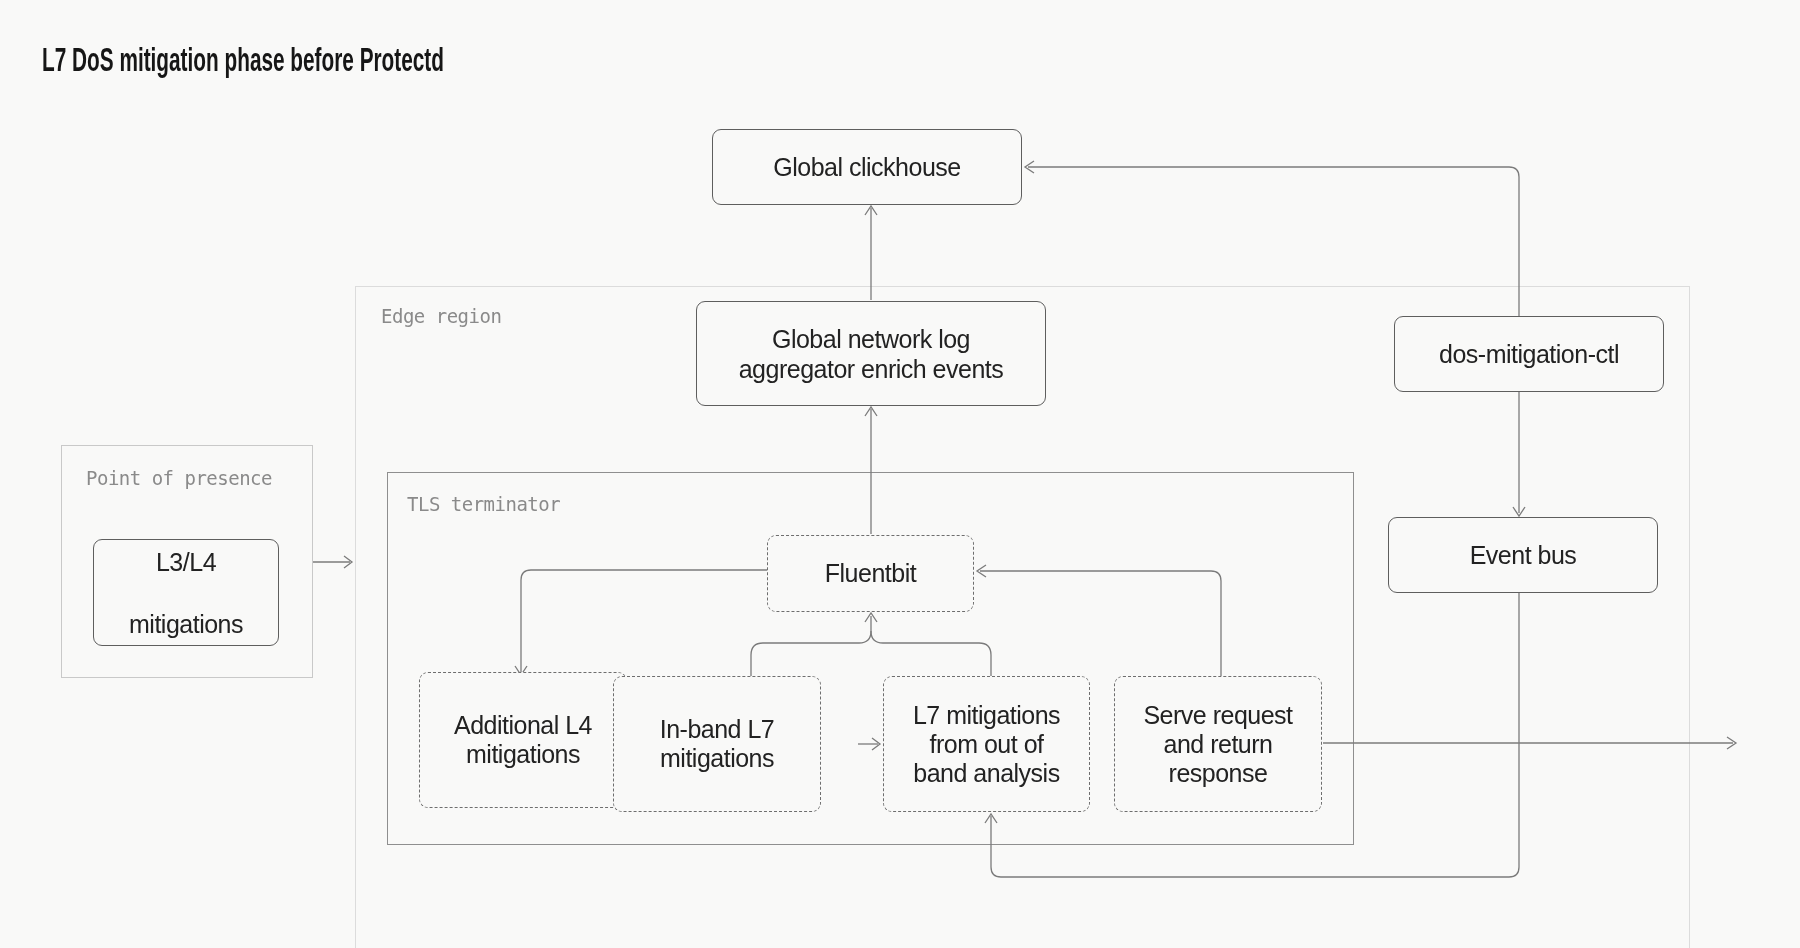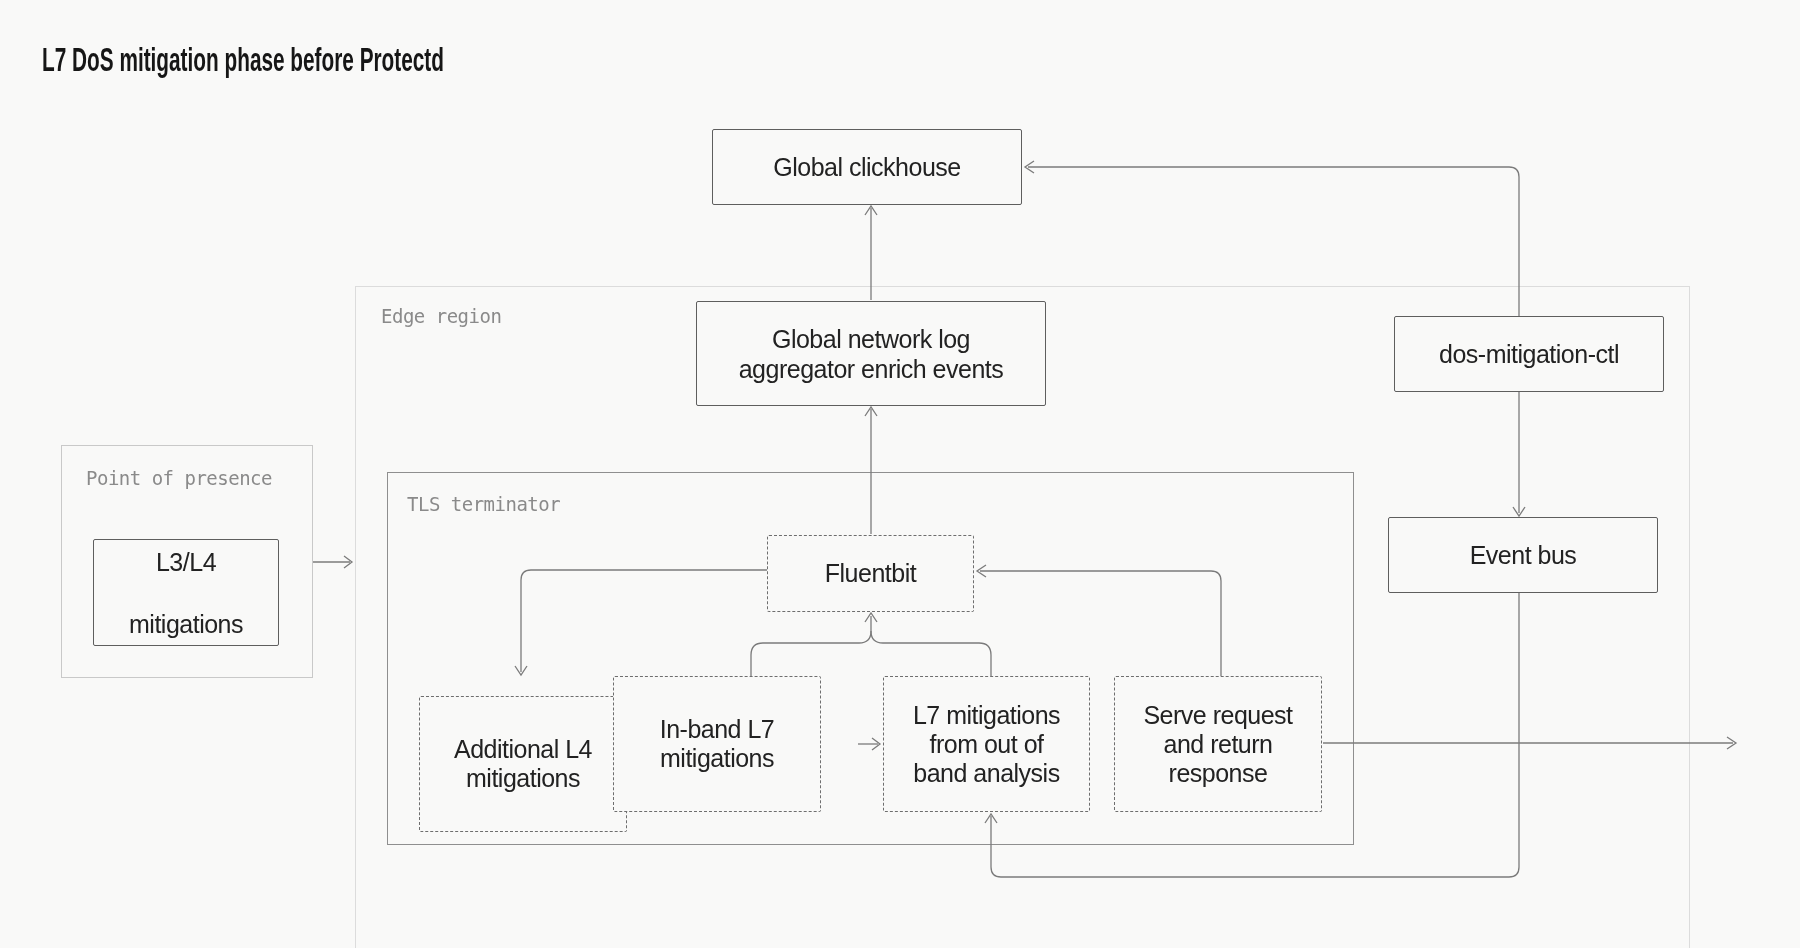--- a/index.html
+++ b/index.html
@@ -18,21 +18,21 @@
     font-size:19px;color:#8a8a8a;white-space:nowrap;letter-spacing:-0.5px;
   }
   .edge-region{border:1px solid #dcdcdc;margin-top:48px;}
   .pop-region{border:1px solid #c9c9c9;}
   .tls-region{border:1px solid #8f8f8f;}
   svg.wires{position:absolute;left:0;top:0;z-index:2;}
   .node{
     position:absolute;z-index:3;box-sizing:border-box;background:#f9f9f8;
     display:flex;flex-direction:column;align-items:center;justify-content:center;
     text-align:center;font-size:25px;letter-spacing:-0.5px;line-height:30px;color:#222222;
-    border-radius:2px;
+    border-radius:9px;
   }
   .node.solid{border:1px solid #5e5e5e;}
   .node.dashed{border:1px dashed #6e6e6e;line-height:29px;}
   .node span{display:block;white-space:nowrap;}
 </style>
 </head>
 <body>
 
 <div class="canvas">
 
@@ -106,21 +106,21 @@
 
   <div class="node solid" style="left:93px;top:539px;width:186px;height:107px;gap:32px;">
     <span>L3/L4</span>
     <span>mitigations</span>
   </div>
 
   <div class="node dashed" style="left:767px;top:535px;width:207px;height:77px;">
     <span>Fluentbit</span>
   </div>
 
-  <div class="node dashed" style="left:419px;top:696px;width:208px;height:136px;">
+  <div class="node dashed" style="left:419px;top:672px;width:208px;height:136px;">
     <span>Additional L4</span>
     <span>mitigations</span>
   </div>
 
   <div class="node dashed" style="left:613px;top:676px;width:208px;height:136px;">
     <span>In-band L7</span>
     <span>mitigations</span>
   </div>
 
   <div class="node dashed" style="left:883px;top:676px;width:207px;height:136px;">

